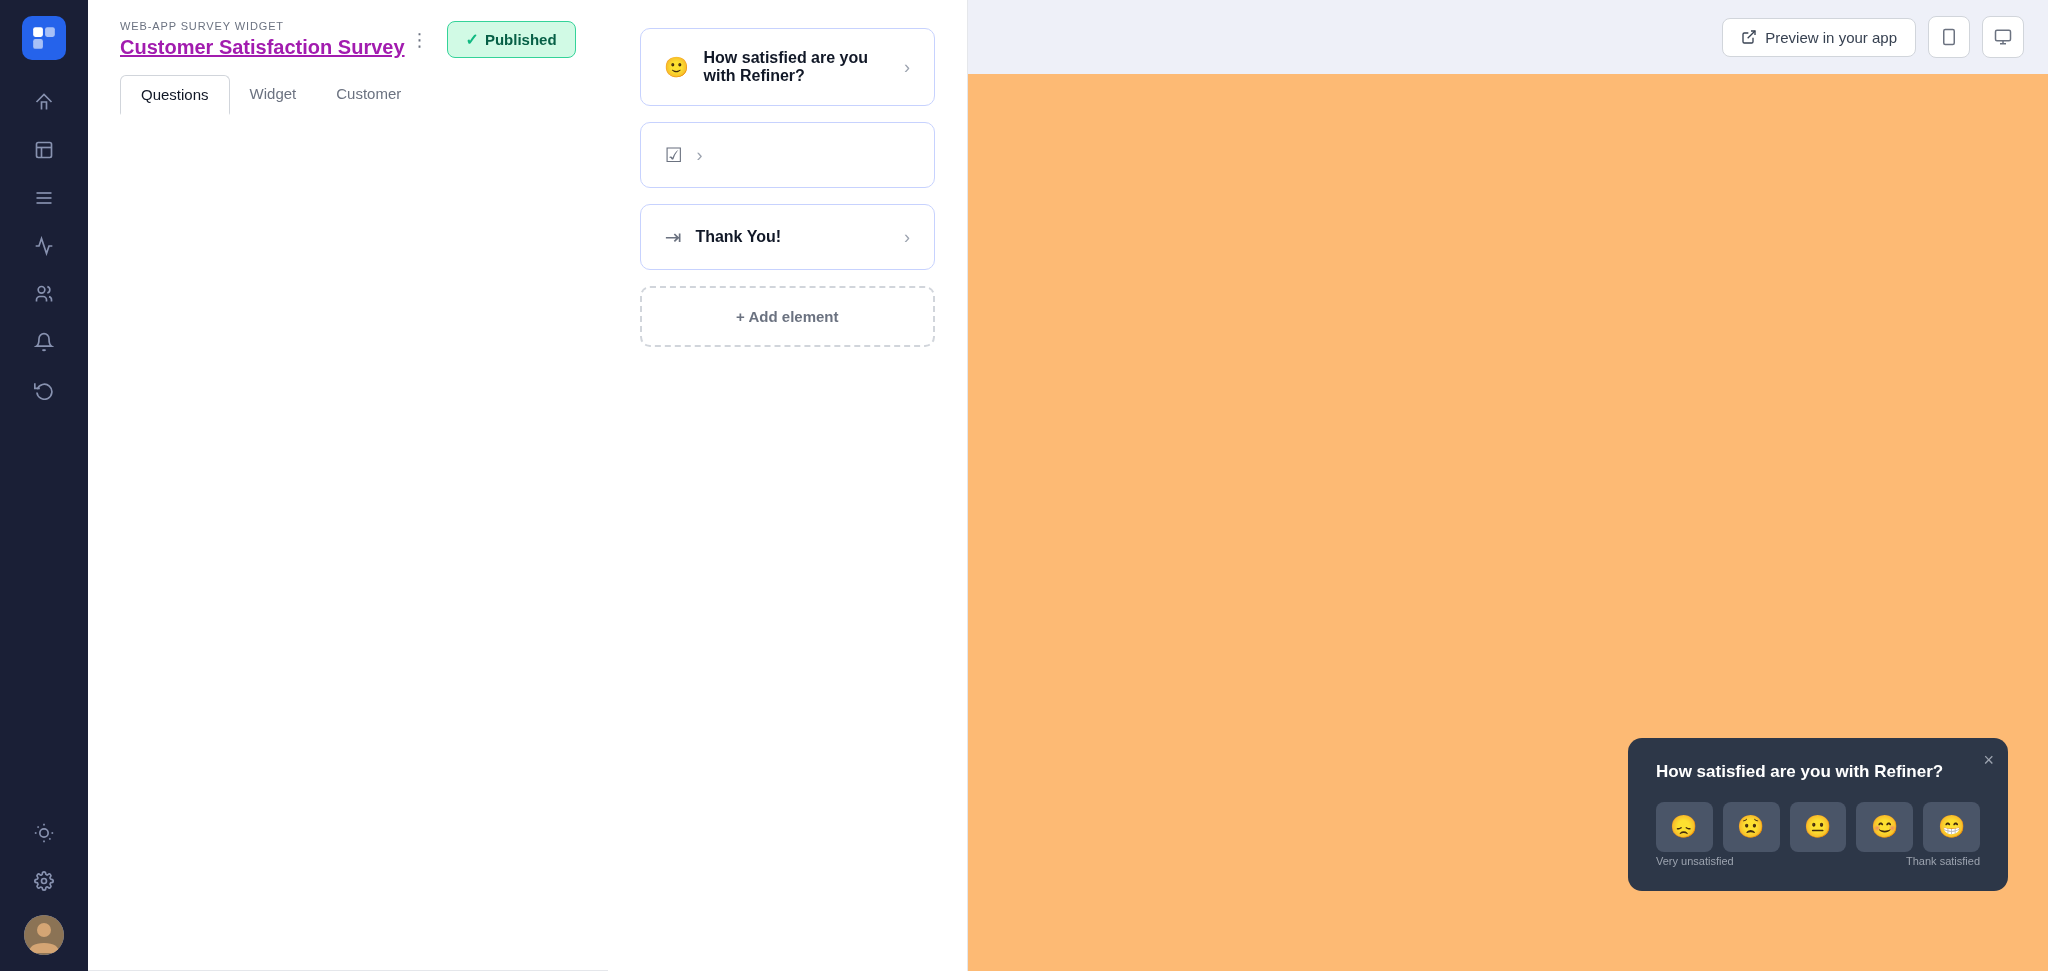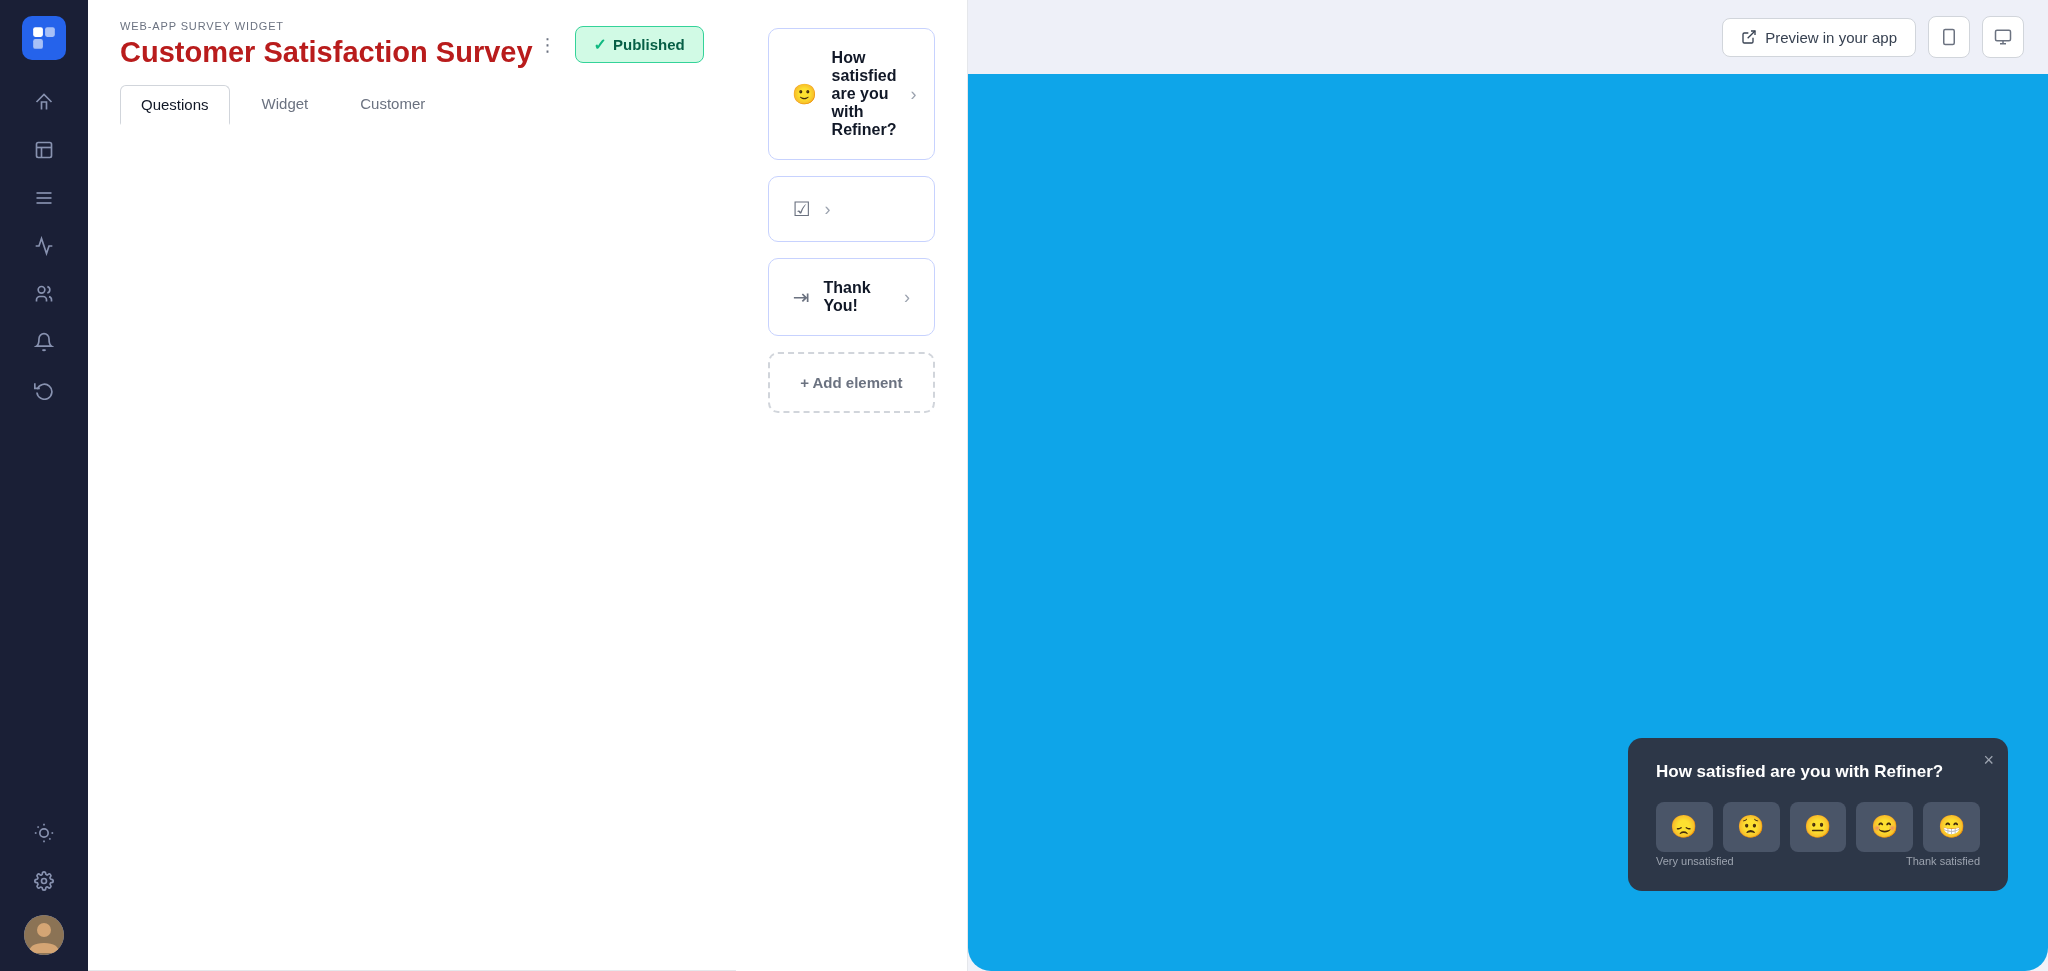--- a/index.html
+++ b/index.html
@@ -77,23 +77,24 @@
     .header-left {}
     .header-label {
       font-size: 11px;
       color: #6b7280;
       text-transform: uppercase;
       letter-spacing: 0.08em;
       font-weight: 500;
       margin-bottom: 4px;
     }
     .header-title {
-      font-size: 29px;
+      font-size: 20px;
       font-weight: 700;
-      color: #b91c1c;
+      color: #a21caf;
+      text-decoration: underline;
     }
     .header-right {
       display: flex;
       align-items: center;
       gap: 12px;
     }
     .more-btn {
       background: none;
       border: none;
       cursor: pointer;
@@ -113,21 +114,21 @@
       font-weight: 600;
       display: flex;
       align-items: center;
       gap: 6px;
     }
     .published-badge .check { color: #10b981; font-size: 16px; }
 
     
     .tabs {
       display: flex;
-      gap: 12px;
+      gap: 0;
     }
     .tab {
       padding: 10px 20px;
       font-size: 15px;
       cursor: pointer;
       border-bottom: 2px solid transparent;
       color: #6b7280;
       font-weight: 500;
     }
     .tab.active {
@@ -224,25 +225,24 @@
       padding: 10px 24px;
       font-size: 15px;
       font-weight: 600;
       cursor: pointer;
       margin-left: auto;
     }
 
     
     .preview-area {
       flex: 1;
-      background: #0ea5e9;
+      background: #fdba74;
       position: relative;
       display: flex;
       flex-direction: column;
-      border-radius: 23px;
     }
 
     
     .preview-topbar {
       display: flex;
       align-items: center;
       justify-content: flex-end;
       padding: 16px 24px;
       gap: 12px;
       background: #eef0f8;

